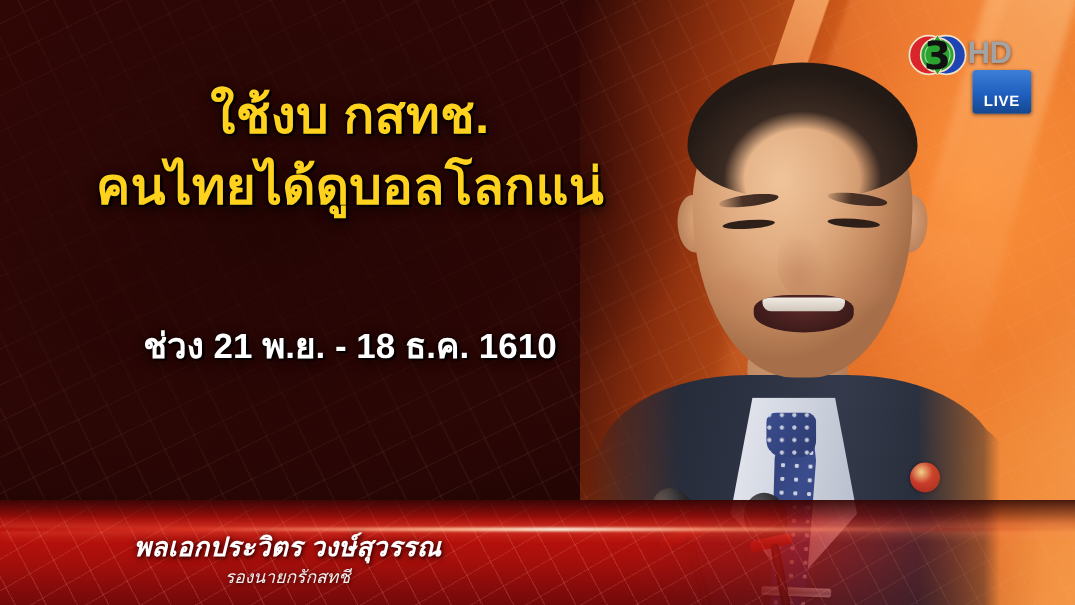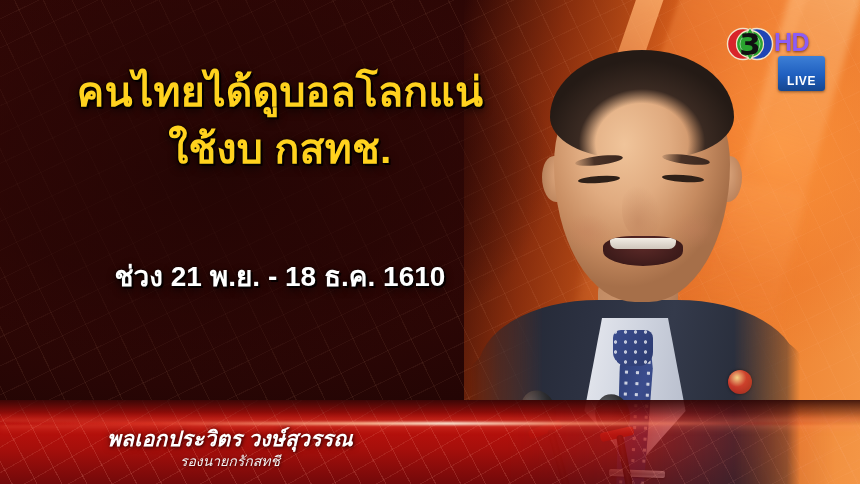--- a/index.html
+++ b/index.html
@@ -384,21 +384,21 @@
     z-index: 30;
   }
   .logo-emblem {
     position: absolute;
     left: 0; top: 0;
     width: 48px; height: 48px;
   }
   .logo-hd {
     position: absolute;
     left: 48px; top: 8px;
-    color: #8b5cf6;
+    color: #a3a3a3;
     font-weight: bold;
     font-size: 25px;
     line-height: 28px;
     letter-spacing: -0.5px;
     text-shadow: 0 1px 3px rgba(80,20,0,0.75);
   }
   .logo-live {
     position: absolute;
     left: 52px; top: 36px;
     padding: 18px 9px 2px 9px;
@@ -460,22 +460,22 @@
         <div class="mic-head"></div>
         <div class="mic-ring"></div>
         <div class="mic-stem"></div>
       </div>
     </div>
   </div>
 
   <div class="text-scrim"></div>
 
   <div class="headline-block">
+    <div class="headline">ใช้งบ กสทช.</div>
     <div class="headline">คนไทยได้ดูบอลโลกแน่</div>
-    <div class="headline">ใช้งบ กสทช.</div>
   </div>
 
   <div class="subline-block">
     <div class="subline">ช่วง 21 พ.ย. - 18 ธ.ค. 1610</div>
   </div>
 
   <div class="lower-third">
     <div class="lt-fill"></div>
     <div class="lt-grid"></div>
     <div class="lt-glow-top"></div>

